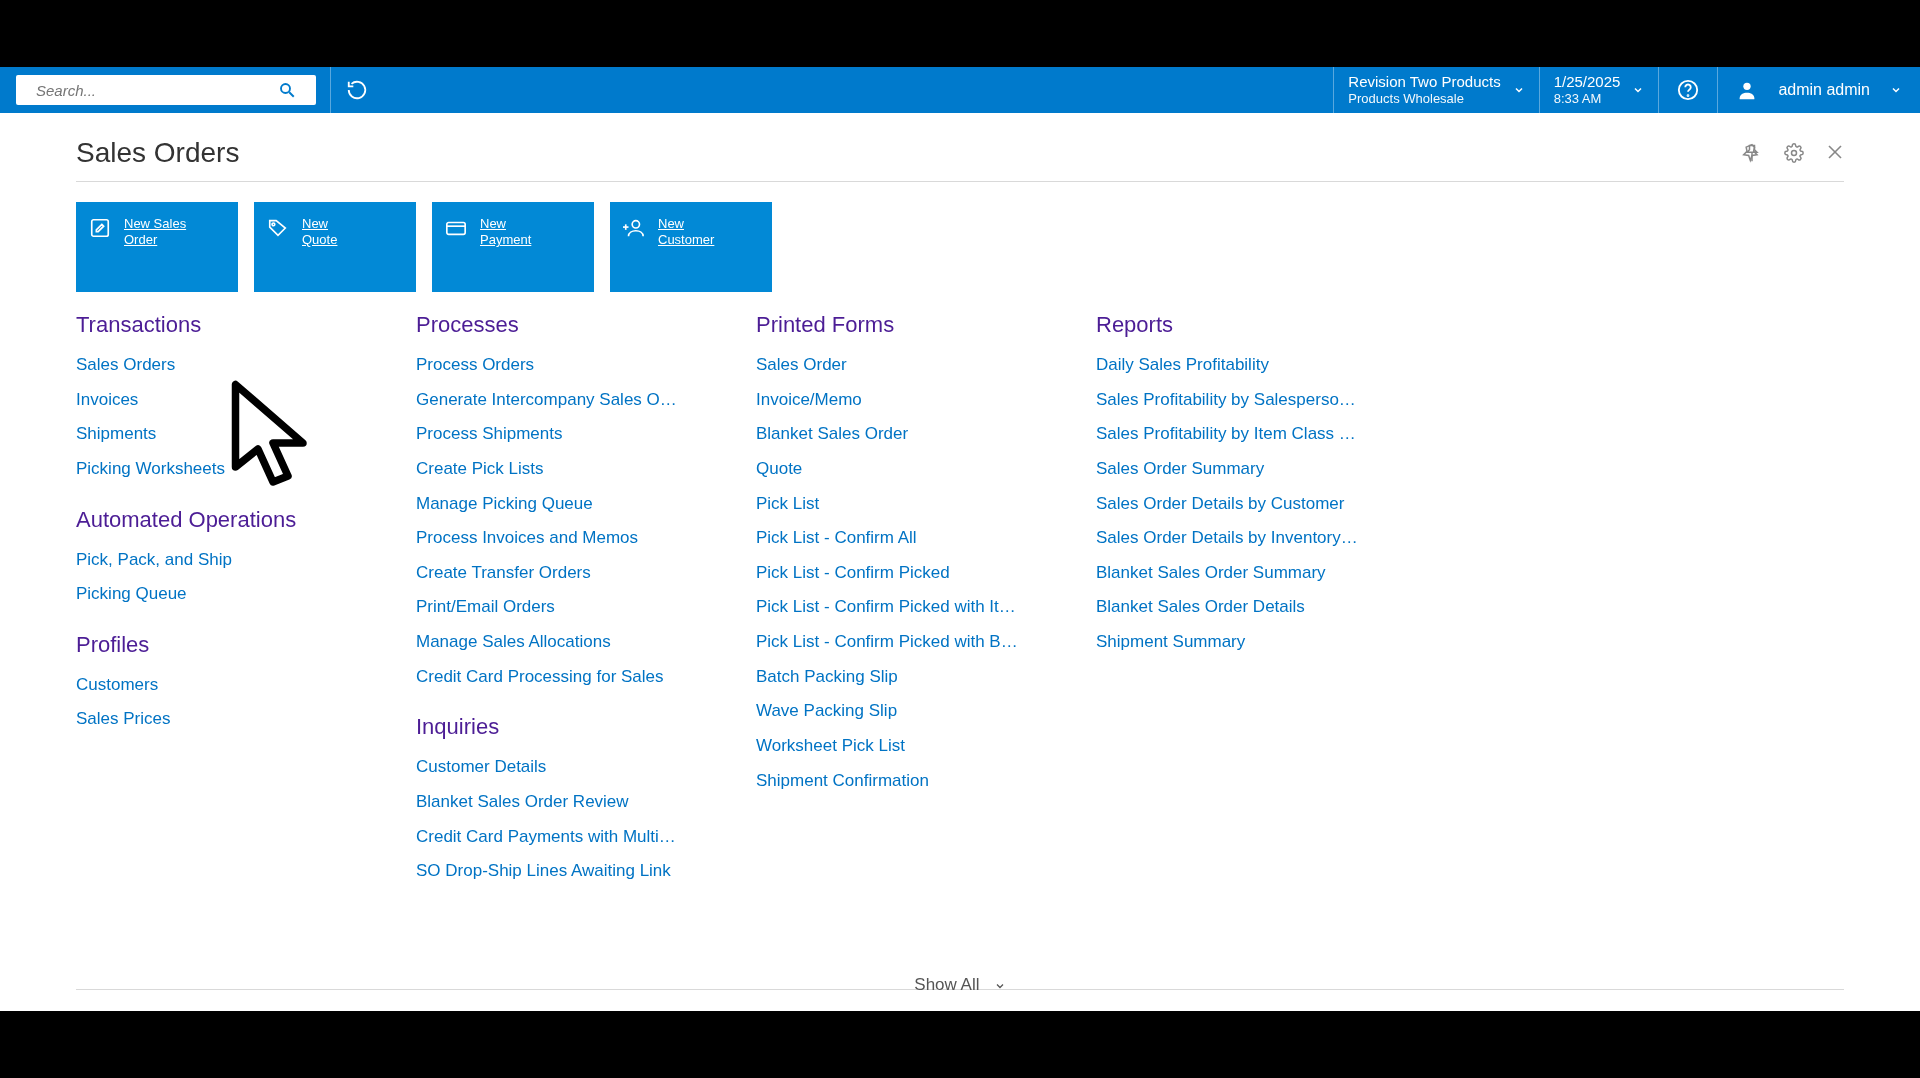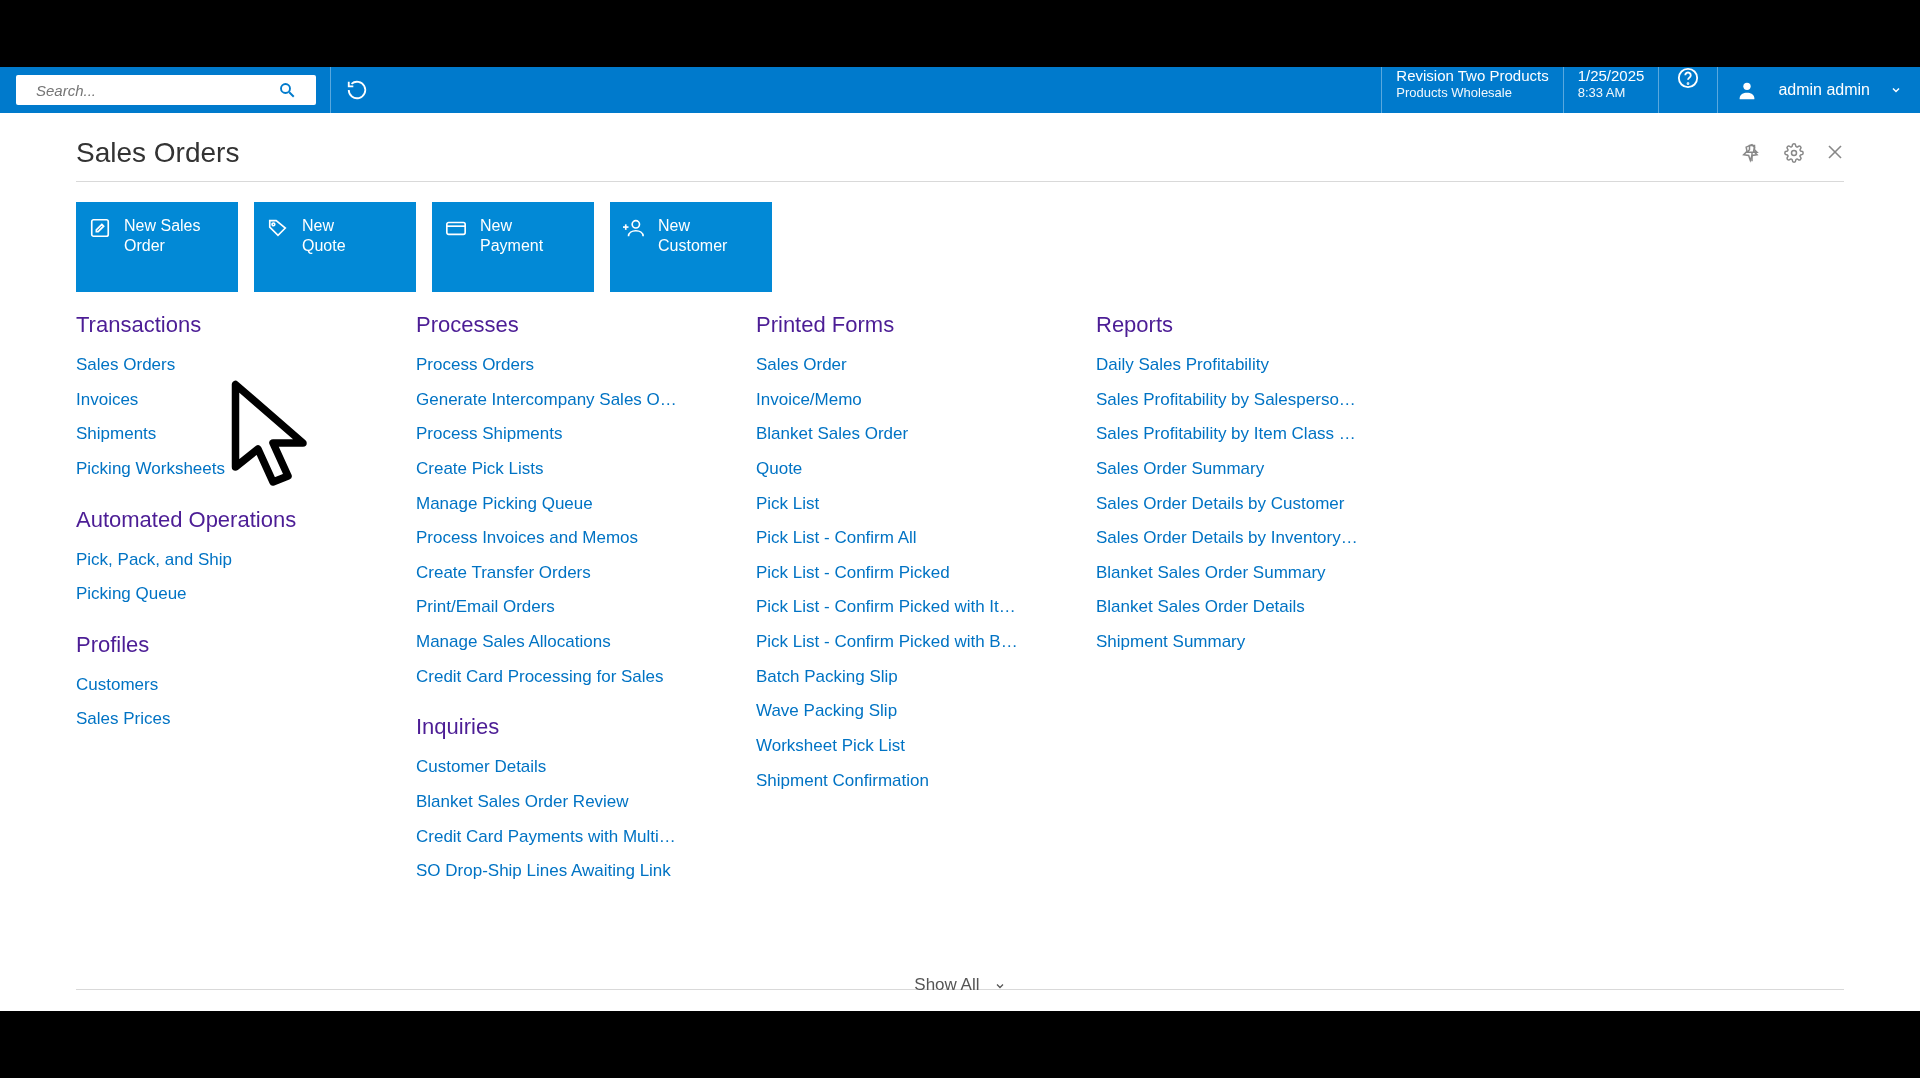--- a/index.html
+++ b/index.html
@@ -55,21 +55,20 @@
     width: 24px; height: 24px;
     display:flex; align-items:center; justify-content:center;
   }
   .spacer { flex: 1; }
   .tenant-block {
     padding: 0 14px;
     display:flex; align-items:center;
     gap: 12px;
     border-left: 1px solid rgba(255,255,255,0.35);
     height: 100%;
-    flex-direction: column;
   }
   .tenant-text { line-height: 1.2; }
   .tenant-text .line1 { font-size: 15px; }
   .tenant-text .line2 { font-size: 13px; opacity: 0.95; }
   .chev-down-sm { font-size: 12px; }
   .user-block {
     display:flex; align-items:center; gap:20px;
     padding: 0 18px;
     border-left: 1px solid rgba(255,255,255,0.35);
     height:100%;
@@ -113,22 +112,23 @@
     gap: 12px;
     cursor: pointer;
   }
   .tile .tile-icon {
     width: 24px;
     height: 24px;
     flex-shrink:0;
     display:flex;align-items:center;justify-content:center;
   }
   .tile .tile-label {
-    font-size: 16px;
+    font-size: 13px;
     line-height: 1.25;
+    text-decoration: underline;
   }
 
   .columns {
     display:flex;
     margin-top: 20px;
     gap: 0;
   }
   .col {
     width: 340px;
     padding-right: 24px;

